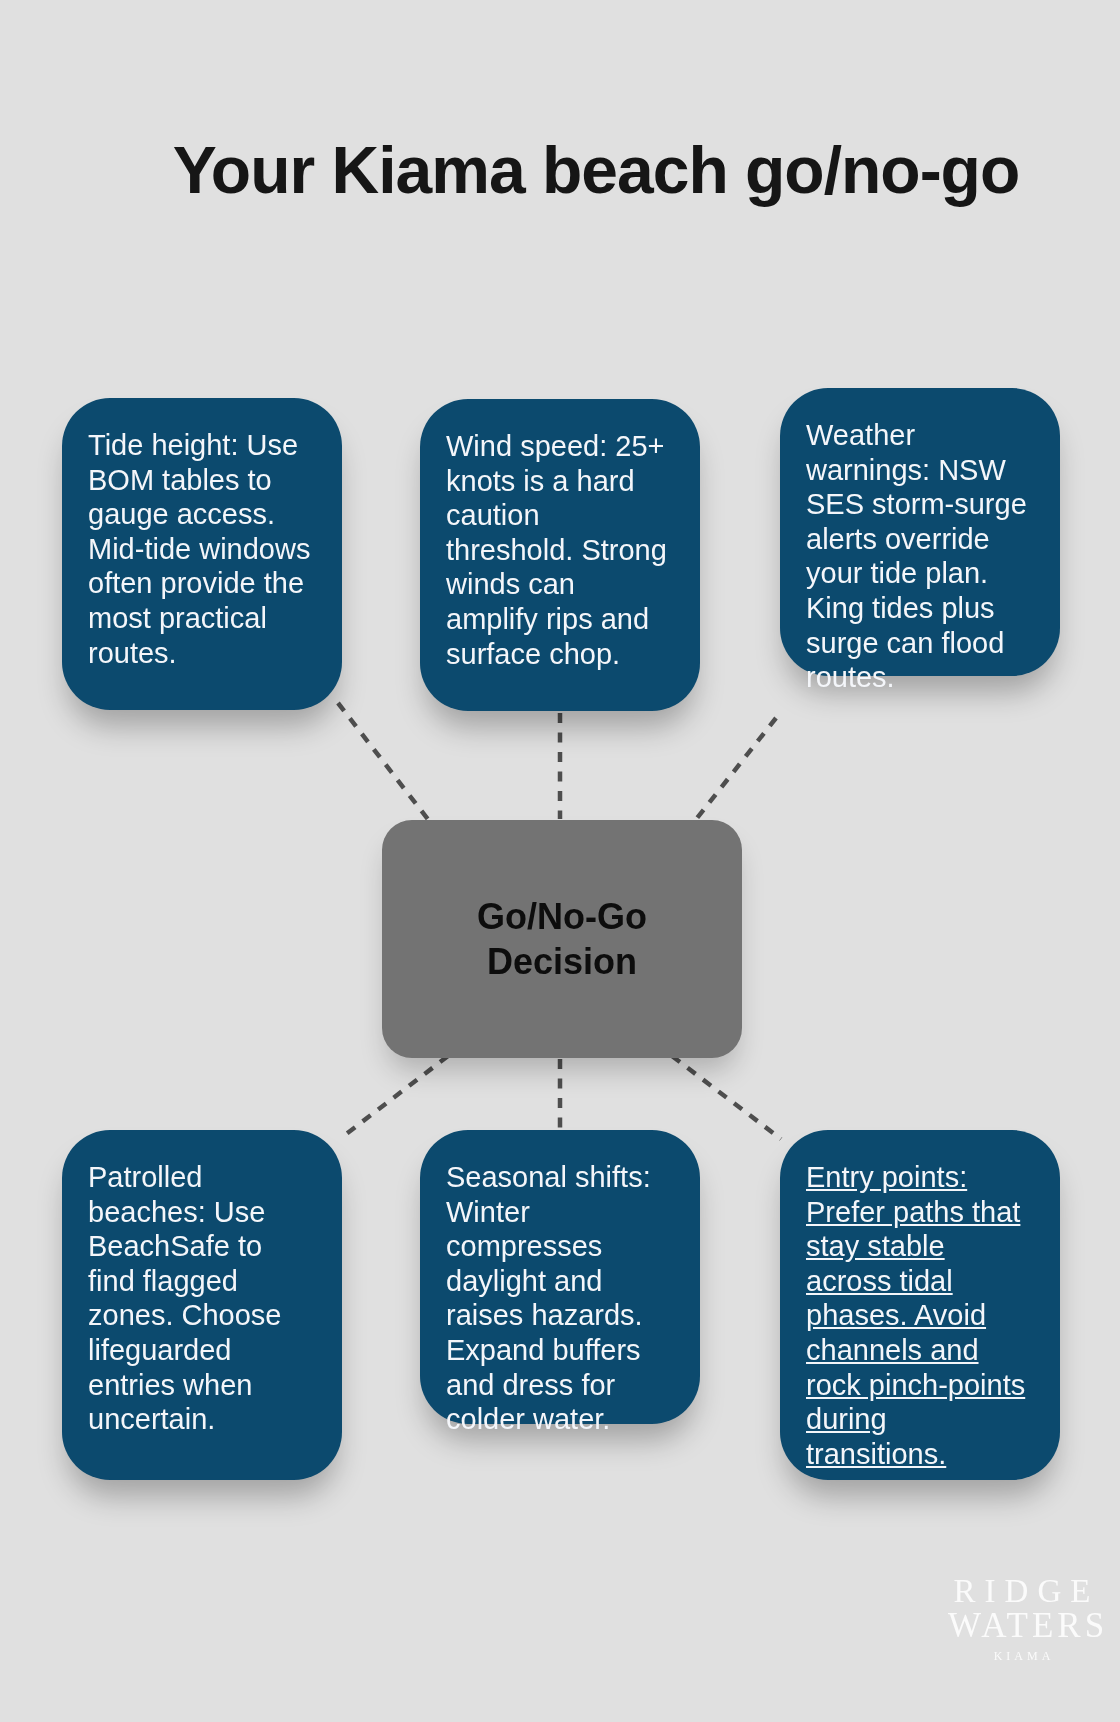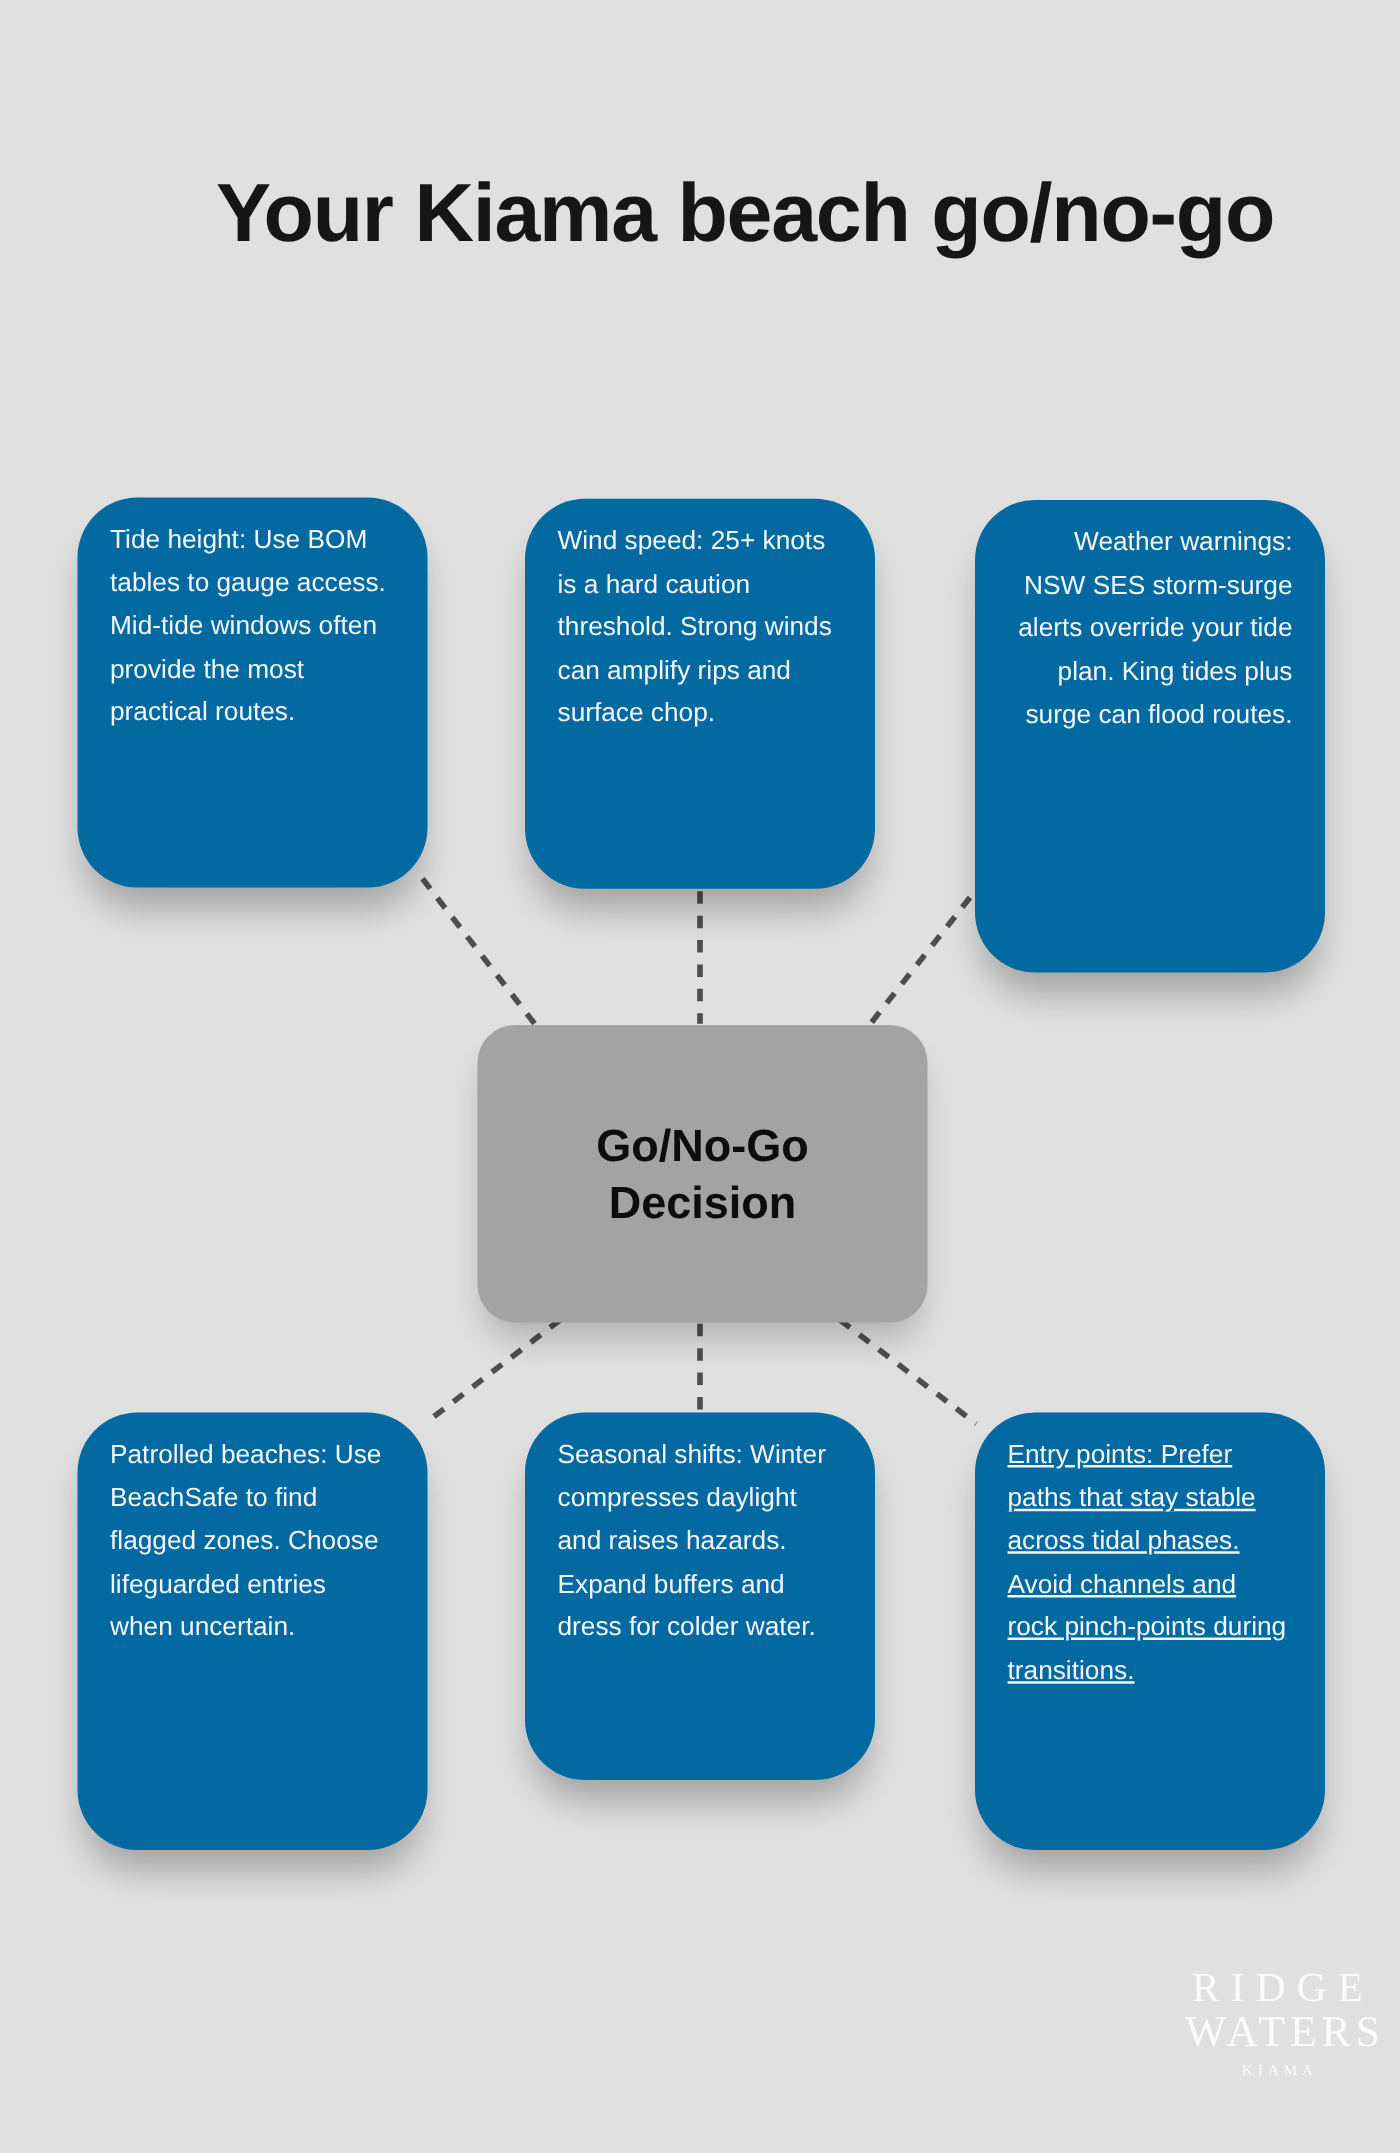--- a/index.html
+++ b/index.html
@@ -23,39 +23,39 @@
     padding-left: 36px;
   }
   .connectors {
     position: absolute;
     top: 0; left: 0;
   }
   .node {
     position: absolute;
     width: 280px;
     box-sizing: border-box;
-    background: #0369a1;
+    background: #0c4a6e;
     border-radius: 48px;
-    padding: 17px 26px 0 26px;
+    padding: 30px 26px 0 26px;
     color: #f4f6fa;
-    font-size: 21px;
+    font-size: 29px;
     line-height: 34.6px;
     box-shadow: 0 22px 30px -6px rgba(0,0,0,0.28);
   }
   .node-1 { left: 62px;  top: 398px; height: 312px; }
   .node-2 { left: 420px; top: 399px; height: 312px; }
-  .node-3 { left: 780px; top: 400px; height: 378px; text-align: right; }
+  .node-3 { left: 780px; top: 388px; height: 288px; }
   .node-4 { left: 62px;  top: 1130px; height: 350px; }
   .node-5 { left: 420px; top: 1130px; height: 294px; }
   .node-6 { left: 780px; top: 1130px; height: 350px; text-decoration: underline; }
   .center-box {
     position: absolute;
     left: 382px; top: 820px;
     width: 360px; height: 238px;
-    background: #a3a3a3;
+    background: #737373;
     border-radius: 30px;
     box-shadow: 0 18px 28px -6px rgba(0,0,0,0.22);
     display: flex;
     flex-direction: column;
     align-items: center;
     justify-content: center;
     text-align: center;
     color: #0d0d0d;
     font-size: 36px;
     line-height: 45px;

